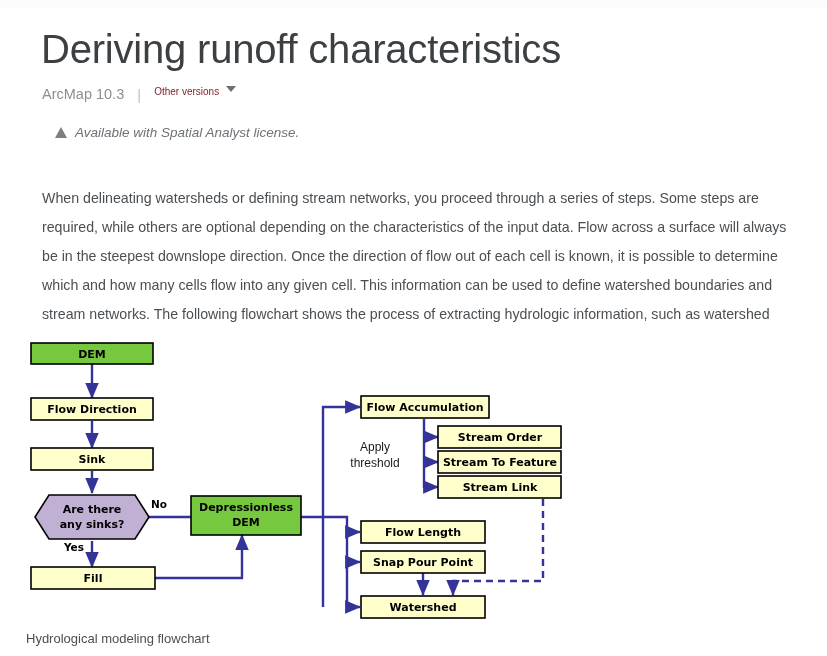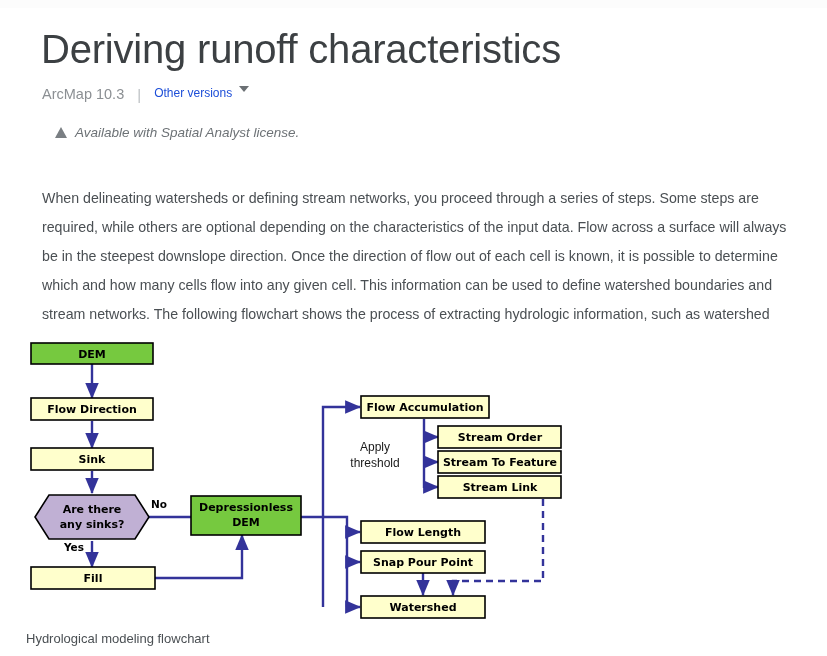--- a/index.html
+++ b/index.html
@@ -48,24 +48,24 @@
   }
   .meta-version {
     color: #8b8f93;
   }
   .meta-sep {
     color: #bdc1c4;
     margin: 0 13px;
     font-size: 15px;
   }
   .meta-link {
-    color: #1d4ed8;
+    color: #7f1d1d;
     text-decoration: none;
     cursor: pointer;
-    font-size: 12px;
+    font-size: 10px;
   }
   .caret-down {
     display: inline-block;
     margin-left: 7px;
     width: 0; height: 0;
     border-left: 5px solid transparent;
     border-right: 5px solid transparent;
     border-top: 6px solid #6b7074;
     vertical-align: 2px;
   }

